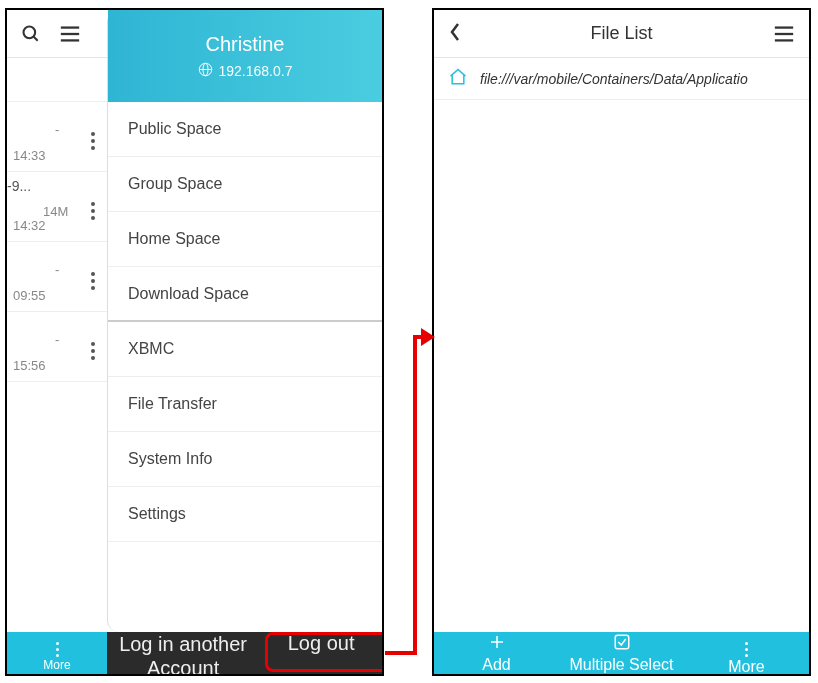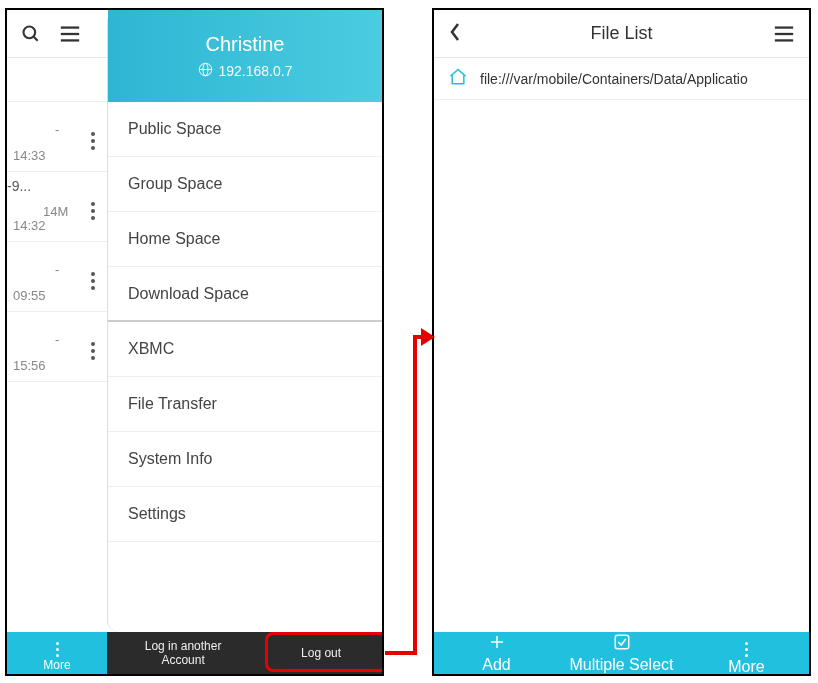--- a/index.html
+++ b/index.html
@@ -134,23 +134,23 @@
     flex-direction: column;
     align-items: center;
     justify-content: center;
     font-size: 12px;
     gap: 1px;
   }
   .dark-bar {
     flex: 1;
     background: #2b2b2b;
     display: flex;
-    align-items: center;
+    align-items: flex-start;
     color: #eee;
-    font-size: 12px;
+    font-size: 20px;
   }
   .dark-login {
     flex: 1.15;
     display: flex;
     align-items: center;
     justify-content: center;
     text-align: center;
     line-height: 1.2;
     padding: 0 6px;
   }
@@ -204,20 +204,21 @@
     height: 42px;
     display: flex;
     align-items: center;
     padding: 0 14px;
     gap: 12px;
     border-bottom: 1px solid #eee;
     font-size: 14px;
     color: #333;
     white-space: nowrap;
     overflow: hidden;
+    font-style: italic;
   }
   .right-body {
     position: absolute;
     top: 90px;
     left: 0; right: 0;
     bottom: 42px;
     background: #fff;
   }
   .right-bottom {
     position: absolute;

